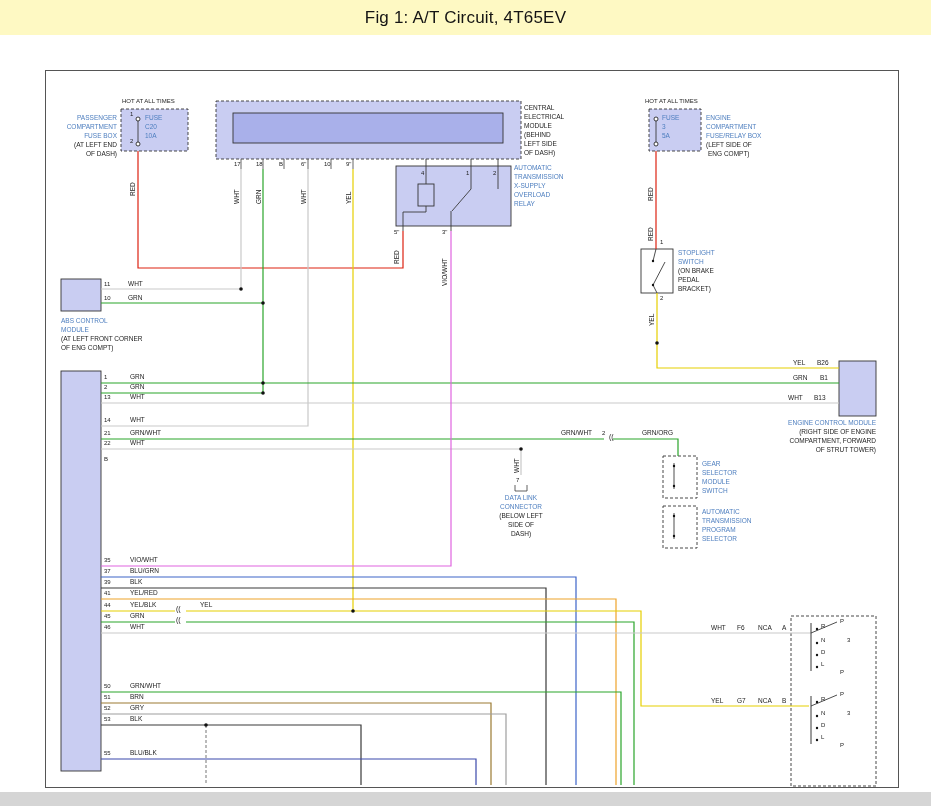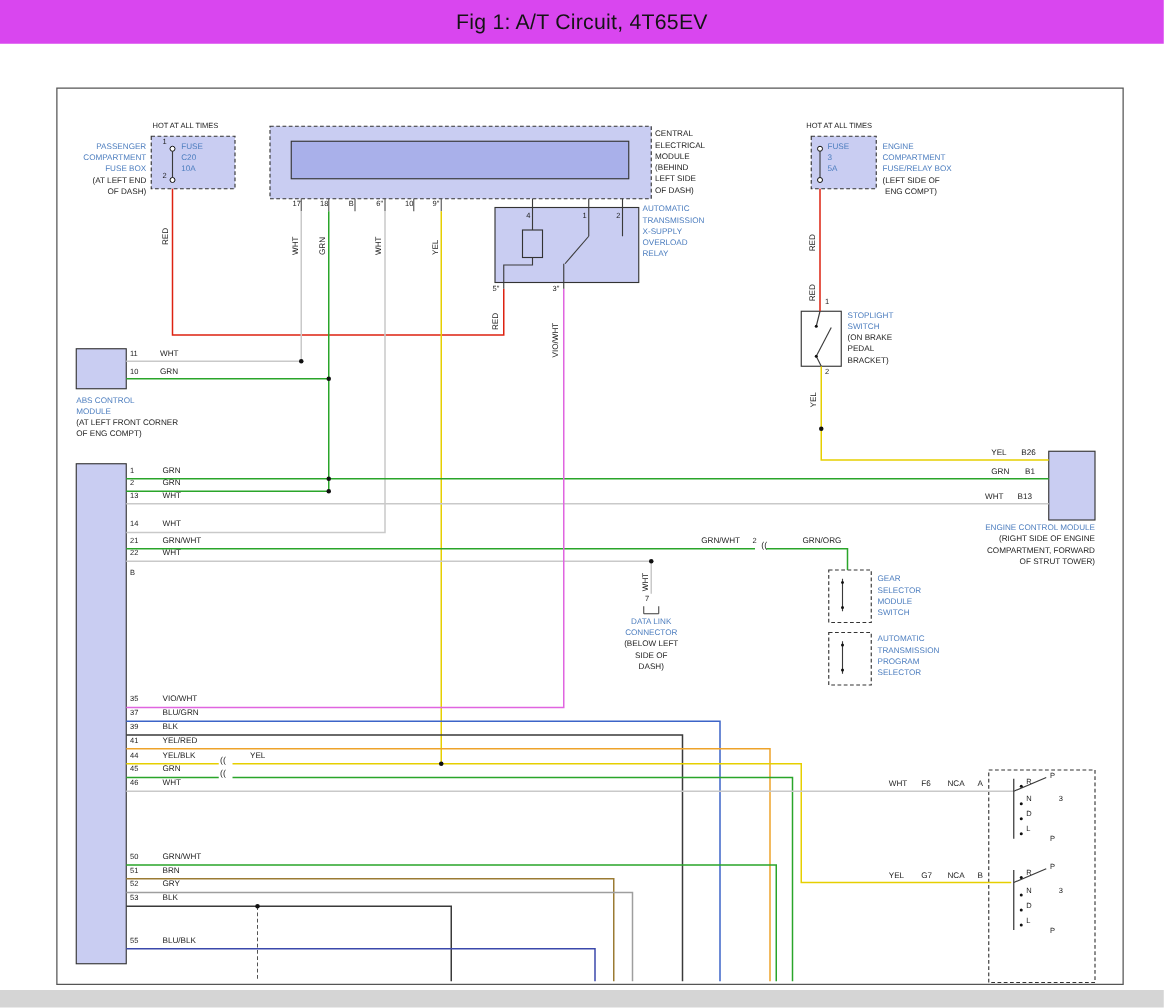--- a/index.html
+++ b/index.html
@@ -1,18 +1,18 @@
 <!DOCTYPE html>
 <html><head>
 <meta charset="utf-8">
 <style>
   html,body{margin:0;padding:0;}
   body{width:931px;height:806px;background:#fff;position:relative;overflow:hidden;
        font-family:"Liberation Sans",sans-serif;}
-  .titlebar{position:absolute;left:0;top:0;width:931px;height:35px;background:#d946ef;
+  .titlebar{position:absolute;left:0;top:0;width:931px;height:35px;background:#fef9c3;
             display:flex;align-items:center;justify-content:center;}
   .titlebar span{font-size:17px;color:#141414;letter-spacing:.2px;}
   .bottombar{position:absolute;left:0;top:792px;width:931px;height:14px;background:#d5d5d5;}
   .canvas{position:absolute;left:45px;top:70px;width:852px;height:716px;
           border:1px solid #555;background:#fff;}
   .canvas svg{position:absolute;left:0;top:0;}
   #labels{position:absolute;left:0;top:0;width:852px;height:716px;}
   .lbl{position:absolute;font-size:6.5px;line-height:1;color:#1c1c1c;white-space:nowrap;
        font-family:"Liberation Sans",sans-serif;}
   .lbl.rot{transform:rotate(-90deg);transform-origin:0 0;}

